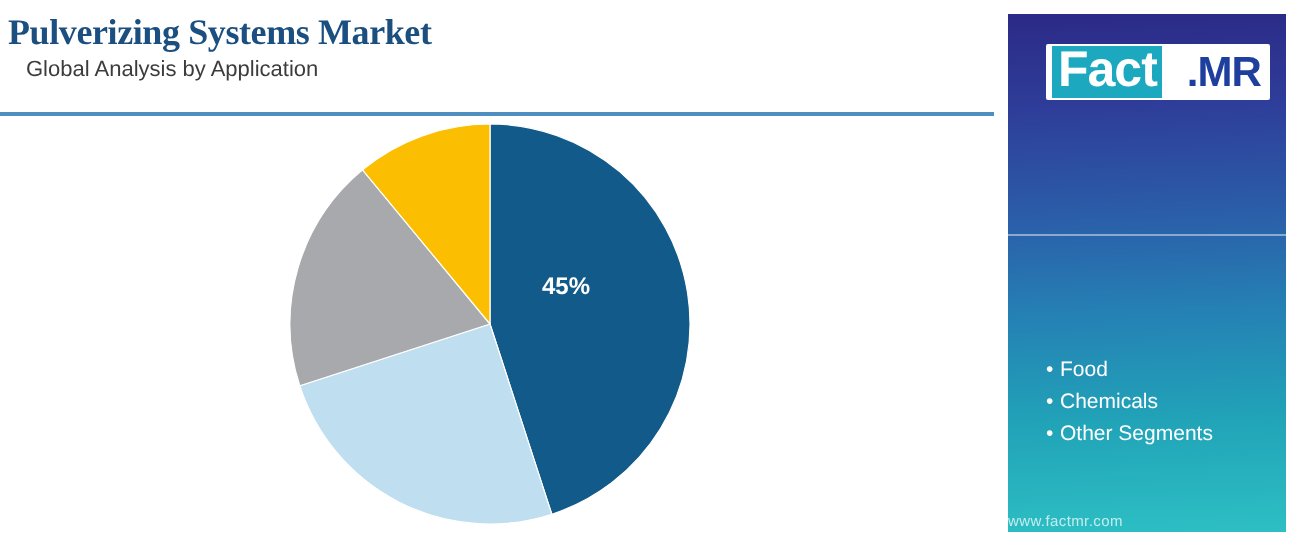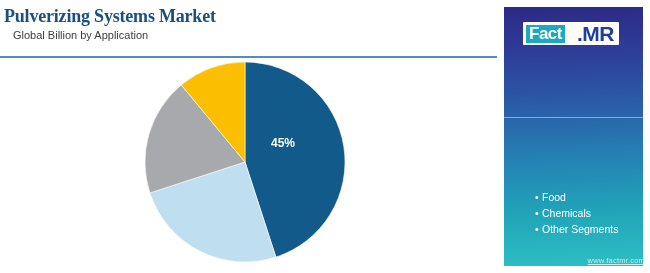--- a/index.html
+++ b/index.html
@@ -114,21 +114,21 @@
     display: flex;
     align-items: center;
     background: #ffffff;
     padding: 1px 3px 1px 3px;
     border-radius: 1px;
     line-height: 1;
   }
   .logo-fact {
     background: #1ca8bf;
     color: #ffffff;
-    font-size: 17px;
+    font-size: 25px;
     font-weight: bold;
     padding: 0px 3px 1px 3px;
     letter-spacing: -0.5px;
   }
   .logo-mr {
     color: #1f3f9e;
     font-size: 21px;
     font-weight: bold;
     letter-spacing: -0.5px;
     padding-left: 12px;
@@ -147,55 +147,54 @@
     left: 0;
     top: 110px;
     width: 141px;
     height: 1px;
     background: rgba(255,255,255,0.45);
   }
   .legend {
     position: absolute;
     left: 15px;
     top: 166px;
-    margin: 16px;
+    margin: 4px;
     padding: 0;
     list-style: none;
   }
   .legend li {
     color: #ffffff;
     font-size: 10.5px;
     line-height: 16px;
     white-space: nowrap;
   }
   .legend li .bullet {
     display: inline-block;
     width: 7px;
     color: #ffffff;
   }
   .site-url {
     position: absolute;
     left: 0;
     top: 249px;
     width: 141px;
-    text-align: right;
+    text-align: left;
     color: rgba(255,255,255,0.72);
     font-size: 7.5px;
     letter-spacing: 0.2px;
-    text-decoration: underline;
   }
 </style>
 </head>
 <body>
 
 <div id="root">
 
   <div class="header">
     <div class="title">Pulverizing Systems Market</div>
-    <div class="subtitle">Global Billion by Application</div>
+    <div class="subtitle">Global Analysis by Application</div>
   </div>
   <div class="header-rule"></div>
 
   <div class="chart-area">
     <div class="pie-wrap">
       <svg class="pie-svg" id="pie-svg" width="497" height="215" viewBox="0 0 497 215">
           <path d="M 245 104 L 245.00 4.00 A 100 100 0 0 1 275.90 199.11 Z" fill="#115a89" stroke="#ffffff" stroke-width="0.6"></path>
           <path d="M 245 104 L 275.90 199.11 A 100 100 0 0 1 149.89 134.90 Z" fill="#bfdef0" stroke="#ffffff" stroke-width="0.6"></path>
           <path d="M 245 104 L 149.89 134.90 A 100 100 0 0 1 181.26 26.95 Z" fill="#a8a9ad" stroke="#ffffff" stroke-width="0.6"></path>
           <path d="M 245 104 L 181.26 26.95 A 100 100 0 0 1 245.00 4.00 Z" fill="#fcbe00" stroke="#ffffff" stroke-width="0.6"></path>

